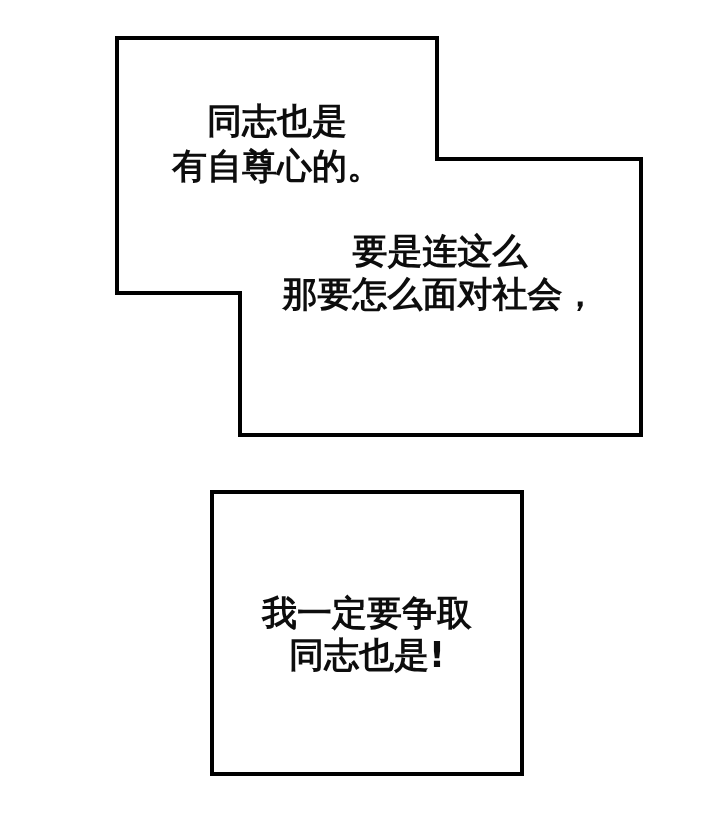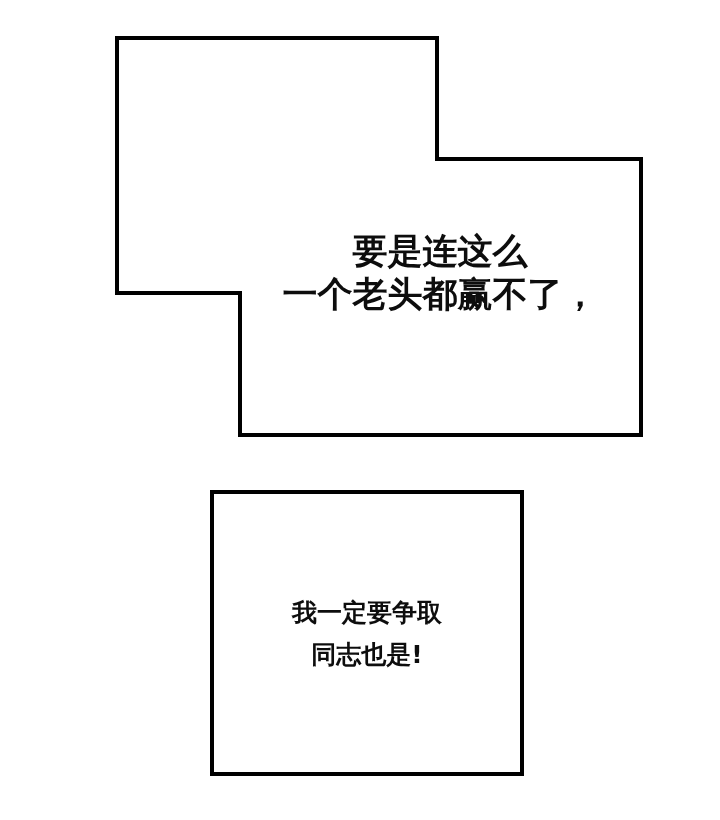--- a/index.html
+++ b/index.html
@@ -43,40 +43,44 @@
     top: 230px;
     width: 402px;
     font-size: 35px;
     line-height: 43px;
     text-align: center;
   }
   .t3 {
     left: 212px;
     top: 592px;
     width: 310px;
-    font-size: 25px;
+    font-size: 35px;
     line-height: 42px;
   }
 </style>
 </head>
 <body>
 
 <div class="page">
 
   <svg class="bubble-layer" viewBox="0 0 720 820" xmlns="http://www.w3.org/2000/svg">
 
     <polygon points="117,38 437,38 437,159 641,159 641,435 240,435 240,293 117,293" fill="#ffffff" stroke="#000000" stroke-width="4" stroke-linejoin="miter"></polygon>
 
     <rect x="212" y="492" width="310" height="282" fill="#ffffff" stroke="#000000" stroke-width="4"></rect>
   </svg>
 
+  <div class="speech-text t1">
+    <span class="line">同志也是</span>
+    <span class="line">有自尊心的。</span>
+  </div>
 
   <div class="speech-text t2">
     <span class="line">要是连这么</span>
-    <span class="line">一个老头都赢不了，</span>
+    <span class="line">那要怎么面对社会，</span>
   </div>
 
   <div class="speech-text t3">
     <span class="line">我一定要争取</span>
     <span class="line">同志也是!</span>
   </div>
 
 </div>
 
 </body></html>

